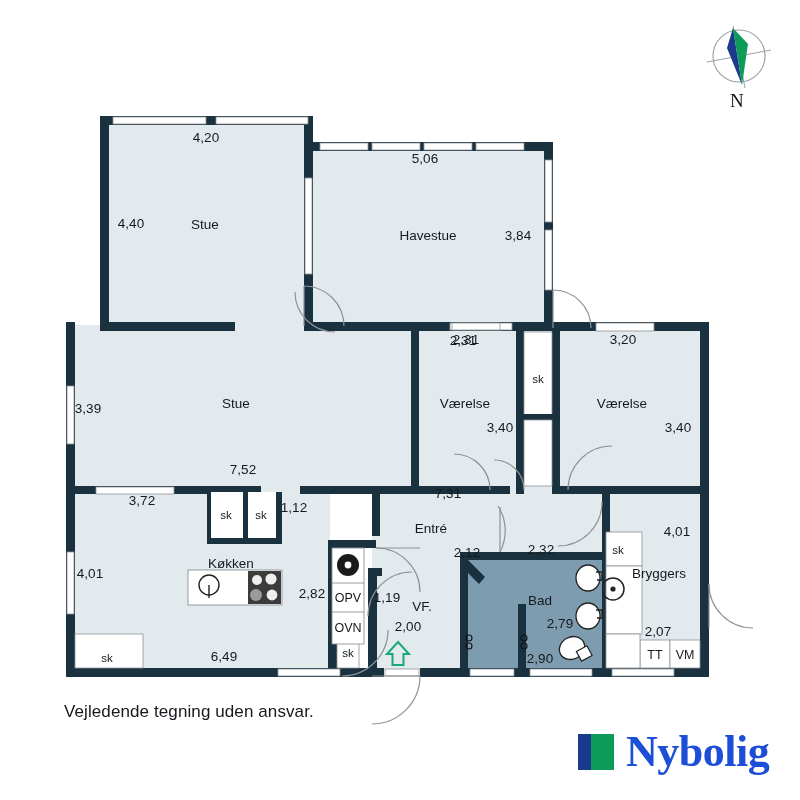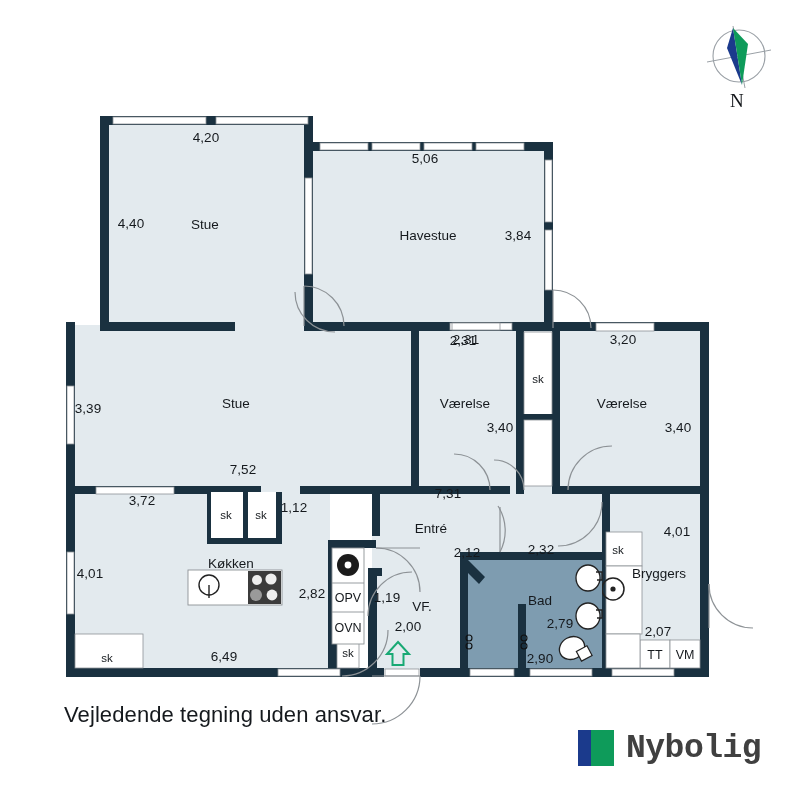--- a/index.html
+++ b/index.html
@@ -25,46 +25,46 @@
     left: 0;
     top: 0;
     width: 800px;
     height: 800px;
     display: block;
   }
   .disclaimer {
     position: absolute;
     left: 64px;
     top: 702px;
-    font-size: 22px;
+    font-size: 17px;
     letter-spacing: 0.1px;
     color: #15191d;
     white-space: nowrap;
   }
   .brand {
     position: absolute;
     left: 578px;
     top: 730px;
     display: flex;
     align-items: center;
     gap: 12px;
   }
   .brand-mark {
     display: flex;
     width: 36px;
     height: 36px;
   }
   .brand-mark .sq-blue { width: 13px; height: 36px; background: #1b3a8c; }
   .brand-mark .sq-green { width: 23px; height: 36px; background: #0e9b5a; }
   .brand-name {
-    font-family: Liberation Mono, monospace;
+    font-family: Liberation Serif, serif;
     font-weight: bold;
-    font-size: 33px;
+    font-size: 44px;
     letter-spacing: -0.5px;
-    color: #404040;
+    color: #1d4ed8;
     line-height: 1;
   }
   .compass-label {
     position: absolute;
     left: 730px;
     top: 90px;
     font-family: "Liberation Serif", serif;
     font-size: 19px;
     color: #111418;
   }

